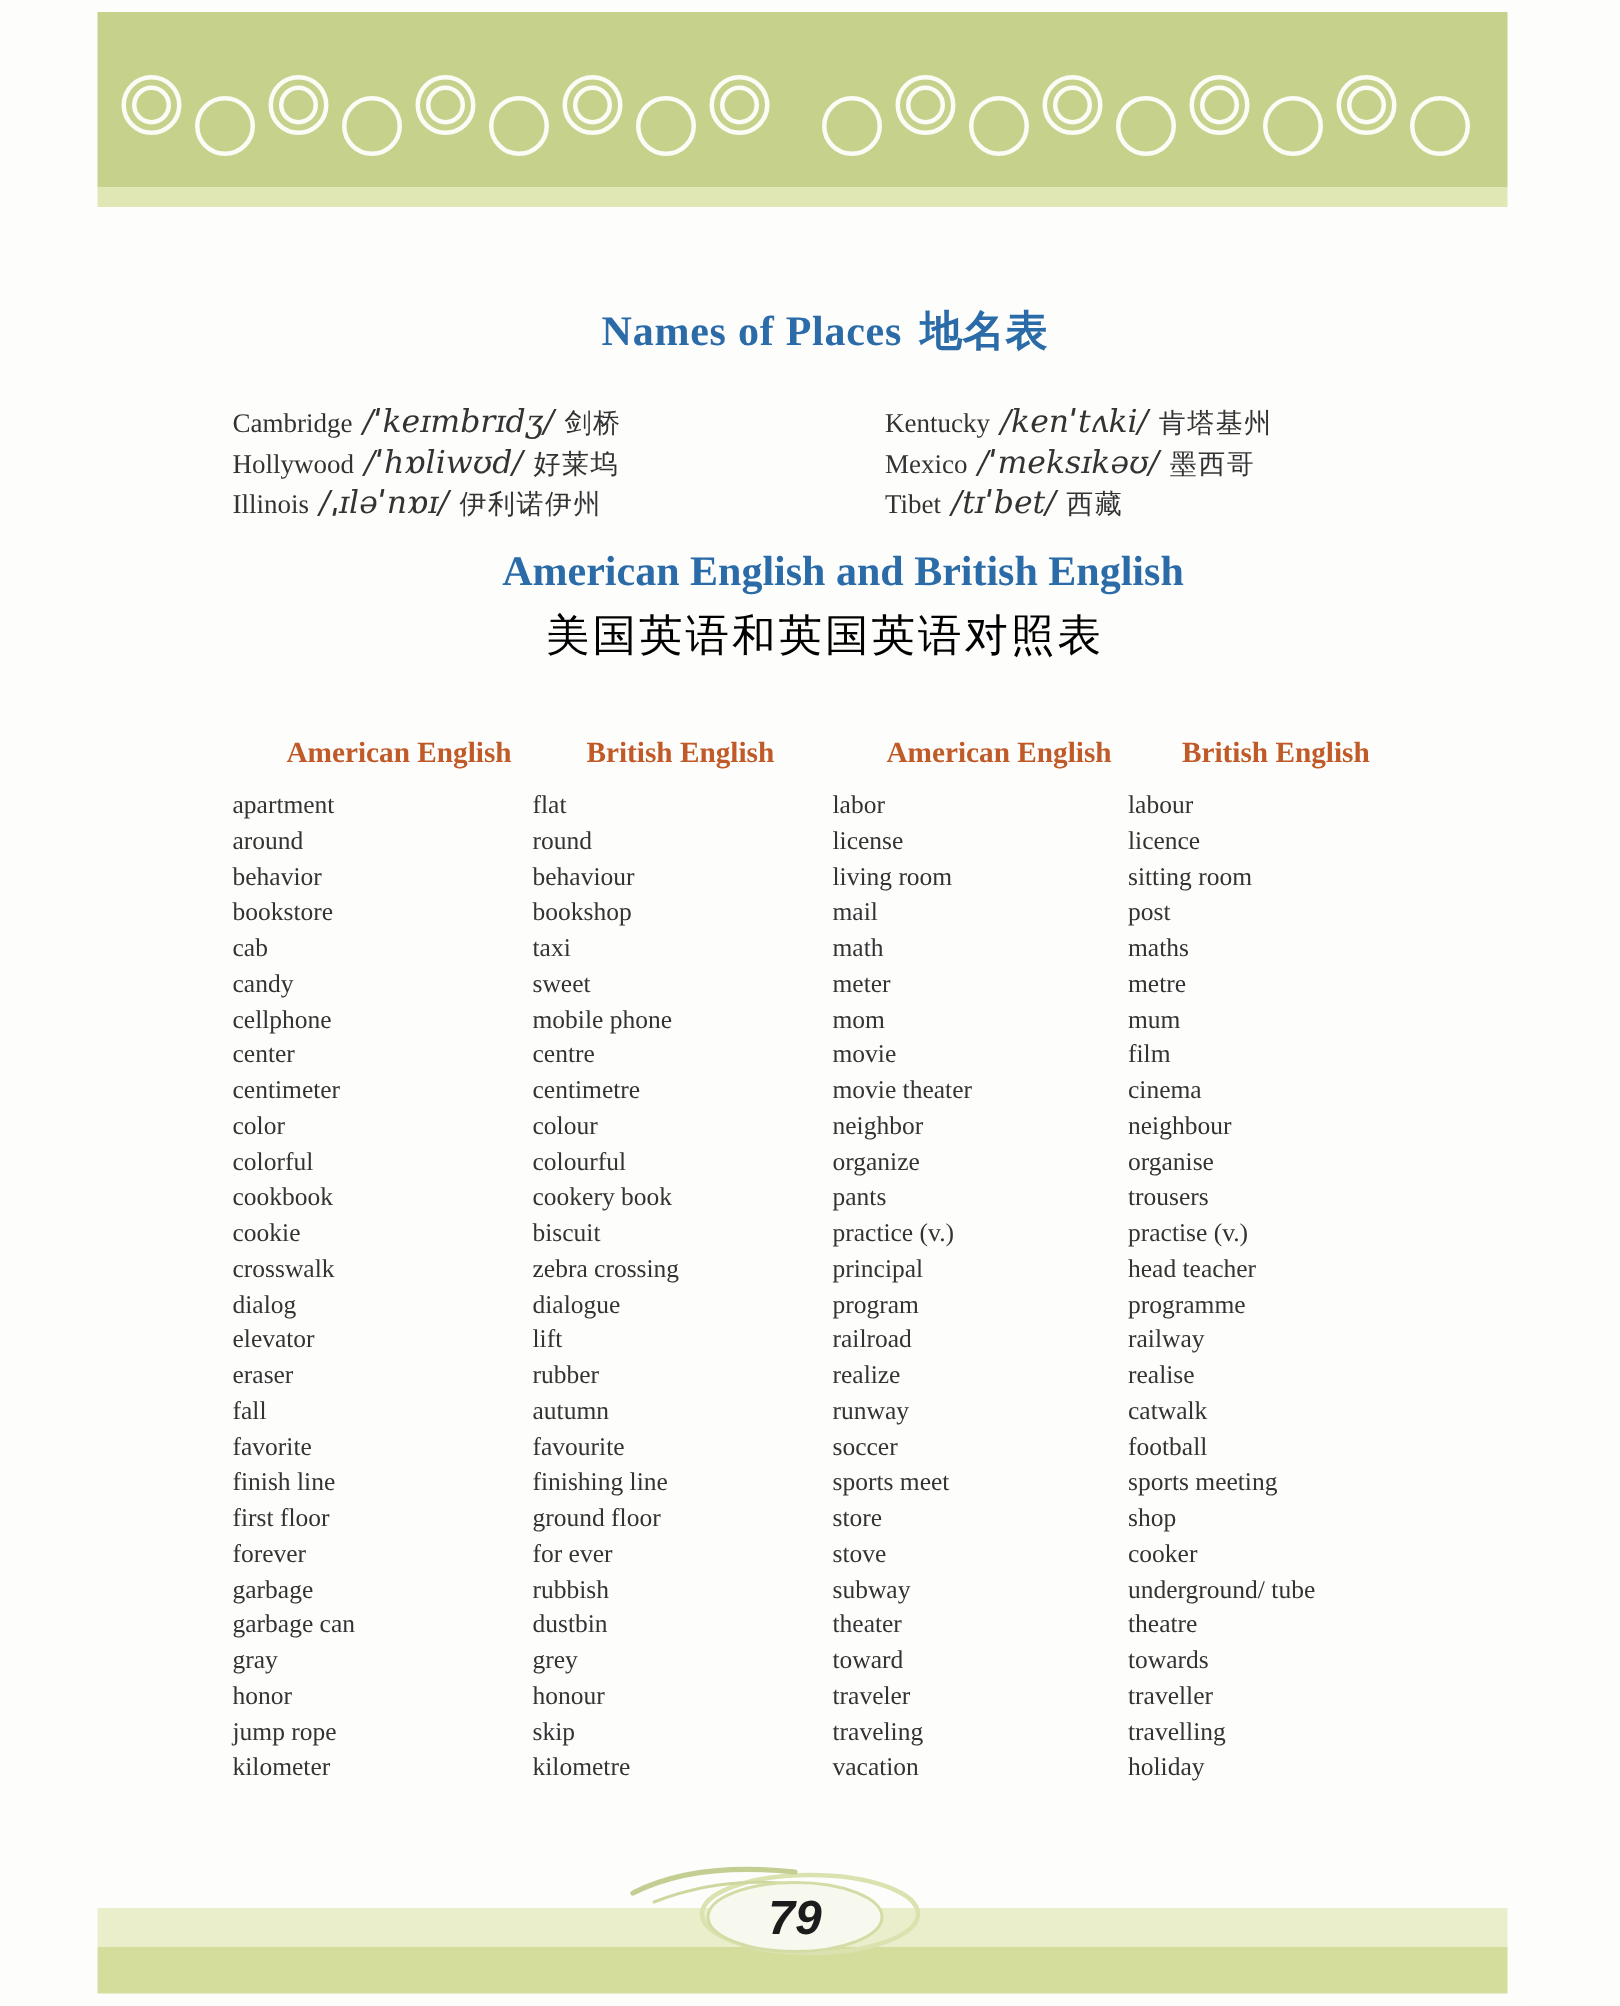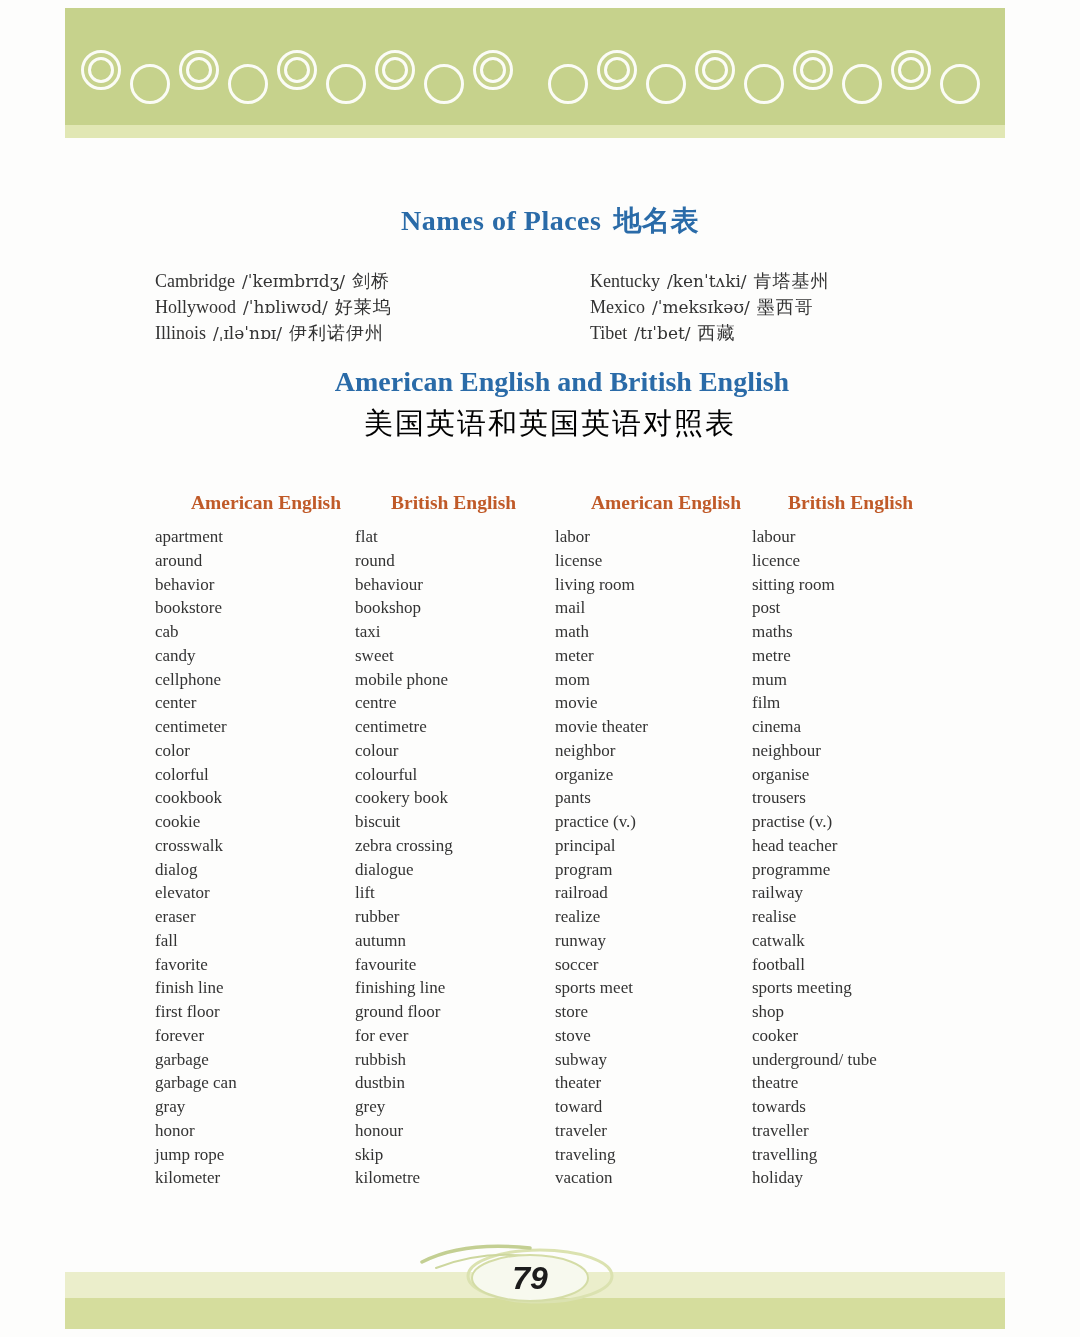--- a/index.html
+++ b/index.html
@@ -18,21 +18,21 @@
     font-size:28px;font-weight:bold;color:#2a6ba8;letter-spacing:.5px;}
   .title1 .zh{margin-left:12px;}
   .title2-en{position:absolute;top:366px;left:12px;width:100%;text-align:center;
     font-size:28px;font-weight:bold;color:#2a6ba8;}
   .title2-zh{position:absolute;top:404px;left:0;width:100%;text-align:center;
     font-size:29px;font-weight:normal;color:#000000;letter-spacing:2px;}
   
   .places{position:absolute;top:268px;left:155px;right:70px;display:flex;font-size:18px;line-height:26px;}
   .places-col{width:435px;}
   .places-col.right{flex:1;}
-  .place-phonetic{font-family:"DejaVu Serif",serif;margin:0 7px;font-size:17px;}
+  .place-phonetic{font-family:"DejaVu Serif",serif;margin:0 7px;font-size:21px;font-style:italic;}
   .place-chinese{letter-spacing:1px;}
   
   .word-grid{position:absolute;top:492px;left:155px;width:800px;display:grid;
     grid-template-columns:200px 200px 197px 1fr;}
   .header-cell{font-size:19.5px;font-weight:bold;color:#c05a28;height:33px;
     font-family:"Liberation Serif","DejaVu Serif",serif;margin-left:36px;}
   .cell{font-size:17px;line-height:23.75px;white-space:nowrap;}
   
   .footer-band1{position:absolute;left:65px;top:1272px;width:940px;height:26px;background:#ebeecb;}
   .footer-band2{position:absolute;left:65px;top:1298px;width:940px;height:31px;background:#d5dd9d;}

